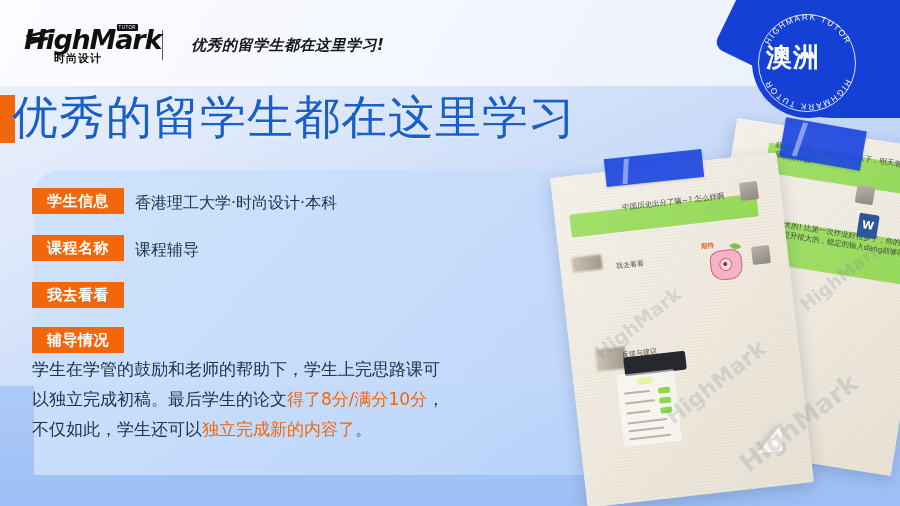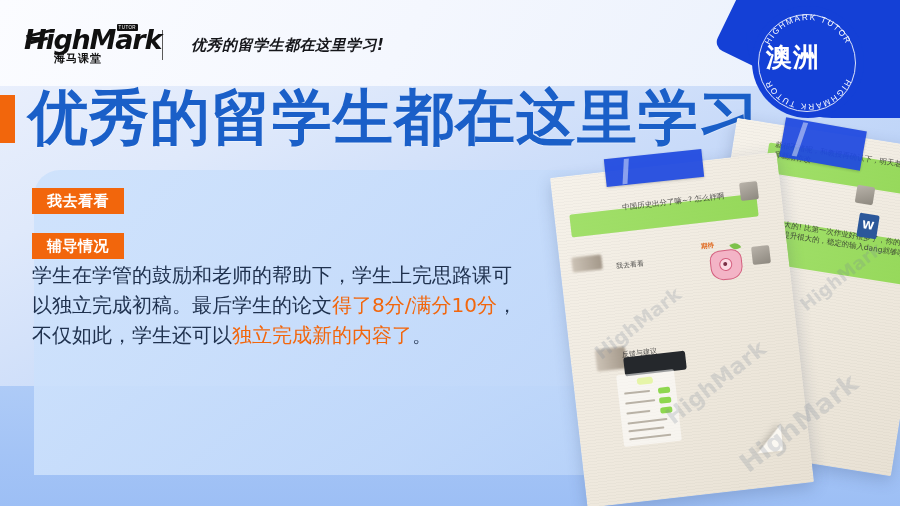--- a/index.html
+++ b/index.html
@@ -80,22 +80,22 @@
     color:#fff;font-size:26px;font-weight:bold;letter-spacing:1px;
     font-family:"DejaVu Sans",sans-serif;line-height:26px;
   }
   .badge-arc{position:absolute;right:36px;top:6px;width:112px;height:112px;}
   .badge-arc text{fill:#fff;font-size:8.2px;letter-spacing:1.6px;font-family:"Liberation Sans",sans-serif;}
   
   .title-bar{
     position:absolute;left:0;top:95px;width:15px;height:48px;background:#f2660c;
   }
   .title{
-    position:absolute;left:28px;top:88px;
-    font-size:60px;font-weight:bold;color:#1a5fc8;letter-spacing:1px;
+    position:absolute;left:12px;top:88px;
+    font-size:46px;font-weight:normal;color:#1a5fc8;letter-spacing:1px;
     font-family:"DejaVu Sans",sans-serif;line-height:58px;
     text-shadow:0 1px 0 rgba(255,255,255,.35);
     white-space:nowrap;
   }
   
   .panel{
     position:absolute;left:34px;top:170px;width:700px;height:305px;
     background:linear-gradient(120deg,rgba(206,226,252,.95) 0%,rgba(196,219,251,.85) 60%,rgba(190,215,250,.55) 100%);
     border-radius:26px 0 0 0;
   }
@@ -106,21 +106,21 @@
   .tag{
     flex:0 0 auto;width:92px;height:26px;line-height:26px;text-align:center;
     background:#f2660c;color:#fff;font-size:15px;font-weight:bold;
     font-family:"DejaVu Sans",sans-serif;letter-spacing:.5px;
     margin-right:11px;
   }
   .rowtext{
     font-size:16px;color:#20324f;font-family:"DejaVu Sans",sans-serif;
     line-height:27px;font-weight:500;padding-top:1px;
   }
-  .rowtext.big{font-size:20px;line-height:30px;}
+  .rowtext.big{font-size:17px;line-height:30px;}
   .hl{color:#f2660c;}
   
   .papers{position:absolute;left:560px;top:126px;width:348px;height:380px;}
   .sheet{
     position:absolute;background:
       repeating-linear-gradient(0deg,rgba(0,0,0,.022) 0 1px,rgba(0,0,0,0) 1px 3px),
       linear-gradient(135deg,#f6f2ea 0%,#efe9de 55%,#e8e1d4 100%);
     box-shadow:0 5px 16px rgba(40,60,100,.22);
     border-radius:2px;
   }
@@ -227,21 +227,21 @@
 
   <div class="bottom-band"></div>
 
   <div class="header">
     <div class="logo-wrap">
       <div class="logo">
         <div class="logo-slash"></div>
         <div class="logo-slash2"></div>
         <div class="logo-main">HighMark</div>
         <div class="logo-tm">TUTOR</div>
-        <div class="logo-cn">海马课堂</div>
+        <div class="logo-cn">时尚设计</div>
       </div>
       <div class="divider"></div>
       <div class="tagline">优秀的留学生都在这里学习!</div>
     </div>
 
     <div class="badge-tail"></div>
     <div class="badge-shape"></div>
     <div class="badge-circle"></div>
     <div class="badge-ring"></div>
     <svg class="badge-arc" viewBox="0 0 112 112">
@@ -255,21 +255,29 @@
     <div class="badge-cn">澳洲</div>
   </div>
 
   <div class="title-bar"></div>
   <div class="title">优秀的留学生都在这里学习</div>
 
   <div class="panel"></div>
 
   <div class="rows">
 
-
+    <div class="row">
+      <div class="tag">学生信息</div>
+      <div class="rowtext">香港理工大学·时尚设计·本科</div>
+    </div>
+
+    <div class="row">
+      <div class="tag">课程名称</div>
+      <div class="rowtext">课程辅导</div>
+    </div>
 
     <div class="row">
       <div class="tag">我去看看</div>
     </div>
 
     <div class="row">
       <div class="tag">辅导情况</div>
       <div class="rowtext big">
         <span>学生在学管的鼓励和老师的帮助下，学生上完思路课可</span><br>
         <span>以独立完成初稿。最后学生的论文</span><span class="hl">得了8分/满分10分</span><span>，</span><br>

